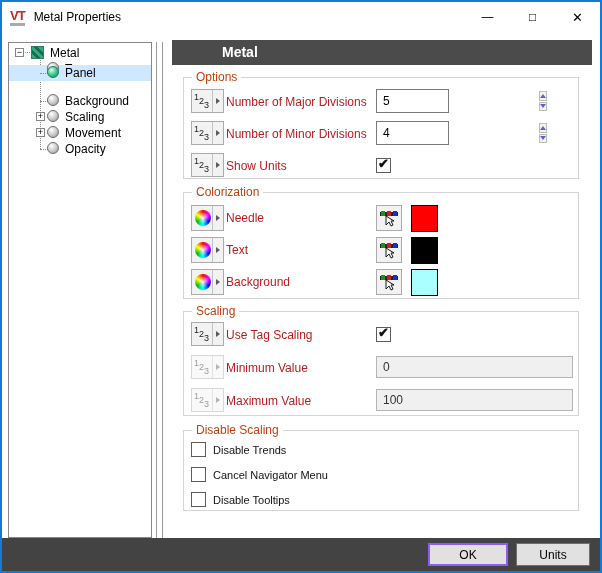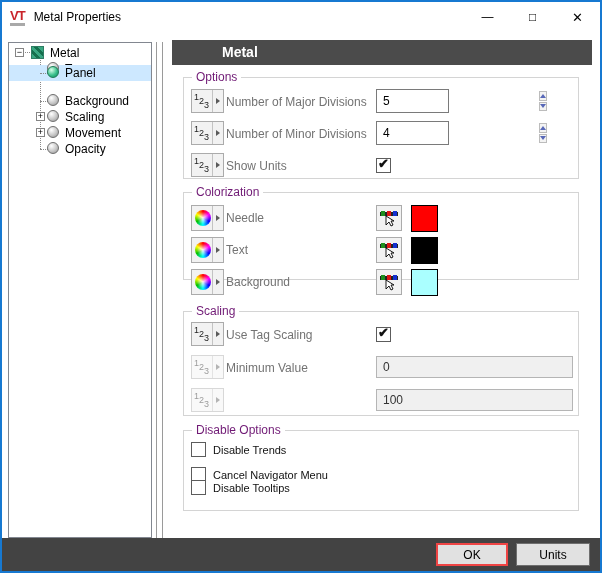--- a/index.html
+++ b/index.html
@@ -42,23 +42,23 @@
     background: repeating-linear-gradient(45deg, #3aa782 0 3px, #156f4d 3px 6px);
     z-index:2;
   }
   .tree-label { position:absolute; font-size:12px; color:#000; white-space:nowrap; }
   .row-selected { background:#cde8ff; }
   
   .splitter { position:absolute; left:154px; top:40px; width:7px; height:496px; background:#fff; border-left:1px solid #9a9a9a; border-right:1px solid #9a9a9a; }
   
   .panel-header { position:absolute; left:170px; top:38px; width:420px; height:25px; background:#4b4b4b; color:#fff; font-weight:bold; font-size:14px; line-height:25px; padding-left:50px; }
   .groupbox { position:absolute; left:181px; width:396px; border:1px solid #d4d4d4; background:#fff; }
-  .group-title { position:absolute; top:-8px; left:8px; background:#fff; padding:0 4px; font-size:12px; color:#701a75; }
+  .group-title { position:absolute; top:-8px; left:8px; background:#fff; padding:0 4px; font-size:12px; color:#c2410c; }
   .grow { position:absolute; left:7px; right:7px; height:26px; }
-  .lbl { position:absolute; left:35px; top:0; line-height:26px; font-size:12px; color:#737373; white-space:nowrap; }
+  .lbl { position:absolute; left:35px; top:0; line-height:26px; font-size:12px; color:#b91c1c; white-space:nowrap; }
   
   .ibtn { position:absolute; left:0; top:0; width:33px; height:24px; border:1px solid #ababab; background:#f2f2f2; display:flex; }
   .ibtn .main { width:21px; height:100%; position:relative; border-right:1px solid #c3c3c3; }
   .ibtn .arrow-part { flex:1; display:flex; align-items:center; justify-content:center; }
   .tri-right { width:0; height:0; border-top:3px solid transparent; border-bottom:3px solid transparent; border-left:4px solid #5a5a5a; }
   .digits { position:absolute; left:2px; top:1px; width:18px; height:22px; font-size:9px; color:#222; }
   .digits .d1 { position:absolute; left:0; top:1px; }
   .digits .d2 { position:absolute; left:5px; top:5px; }
   .digits .d3 { position:absolute; left:10px; top:9px; }
   .ibtn.disabled { opacity:0.45; }
@@ -81,21 +81,21 @@
   .pickbtn { position:absolute; left:185px; top:0; width:26px; height:26px; border:1px solid #ababab; background:#f2f2f2; display:flex; align-items:center; justify-content:center; }
   .swatch { position:absolute; left:220px; top:0; width:27px; height:27px; border:1px solid #000; }
   
   .tinput { position:absolute; left:185px; top:1px; width:197px; height:22px; border:1px solid #b5b5b5; background:#f0f0f0; color:#333; font-size:12px; font-family:"Liberation Sans", sans-serif; padding-left:6px; }
   
   .cb-inline { position:absolute; left:0; top:5px; width:15px; height:15px; border:1px solid #5c5c5c; background:#fff; }
   .lbl-cb { position:absolute; left:22px; top:0; line-height:26px; font-size:11px; }
   
   .footer { position:absolute; left:0; right:0; bottom:0; height:33px; background:#434343; }
   .btn { position:absolute; top:5px; height:23px; font-size:12px; font-family:"Liberation Sans", sans-serif; color:#000; text-align:center; }
-  .btn-ok { right:92px; width:72px; background:#e1e1e1; border:2px solid #ef4444; }
+  .btn-ok { right:92px; width:80px; background:#e1e1e1; border:2px solid #8b5cf6; }
   .btn-cancel { right:10px; width:74px; background:#e1e1e1; border:1px solid #6e6e6e; }
 </style>
 </head>
 <body>
 
 <div class="window">
 
   <div class="titlebar">
     <span class="app-logo">VT</span>
     <span class="title-text">Metal Properties</span>
@@ -232,21 +232,21 @@
             <span class="tri-right"></span>
           </span>
       </div>
       <span class="lbl">Show Units</span>
       <span class="cb checked">
           <span class="mark">✔</span>
         </span>
     </div>
   </div>
 
-  <div class="groupbox" style="top:190px; height:88px;">
+  <div class="groupbox" style="top:190px; height:107px;">
     <span class="group-title">Colorization</span>
 
     <div class="grow" style="top:44px;">
       <div class="ibtn wheelbtn">
         <span class="main">
             <span class="wheel"></span>
           </span>
         <span class="arrow-part">
             <span class="tri-right"></span>
           </span>
@@ -354,36 +354,37 @@
           <span class="digits">
               <span class="d1">1</span>
               <span class="d2">2</span>
               <span class="d3">3</span>
             </span>
         </span>
         <span class="arrow-part">
             <span class="tri-right"></span>
           </span>
       </div>
+      <span class="lbl">Maximum Value</span>
       <input class="tinput" disabled="" value="100" style="">
     </div>
   </div>
 
   <div class="groupbox" style="top:428px; height:81px;">
-    <span class="group-title">Disable Options</span>
+    <span class="group-title">Disable Scaling</span>
 
     <div class="grow" style="top:6px;">
       <span class="cb-inline"></span>
       <span class="lbl-cb">Disable Trends</span>
     </div>
     <div class="grow" style="top:31px;">
       <span class="cb-inline"></span>
       <span class="lbl-cb">Cancel Navigator Menu</span>
     </div>
-    <div class="grow" style="top:44px;text-align:right;">
+    <div class="grow" style="top:56px;text-align:right;">
       <span class="cb-inline"></span>
       <span class="lbl-cb">Disable Tooltips</span>
     </div>
   </div>
 
   <div class="footer">
     <button class="btn btn-ok">OK</button>
     <button class="btn btn-cancel">Units</button>
   </div>
 

